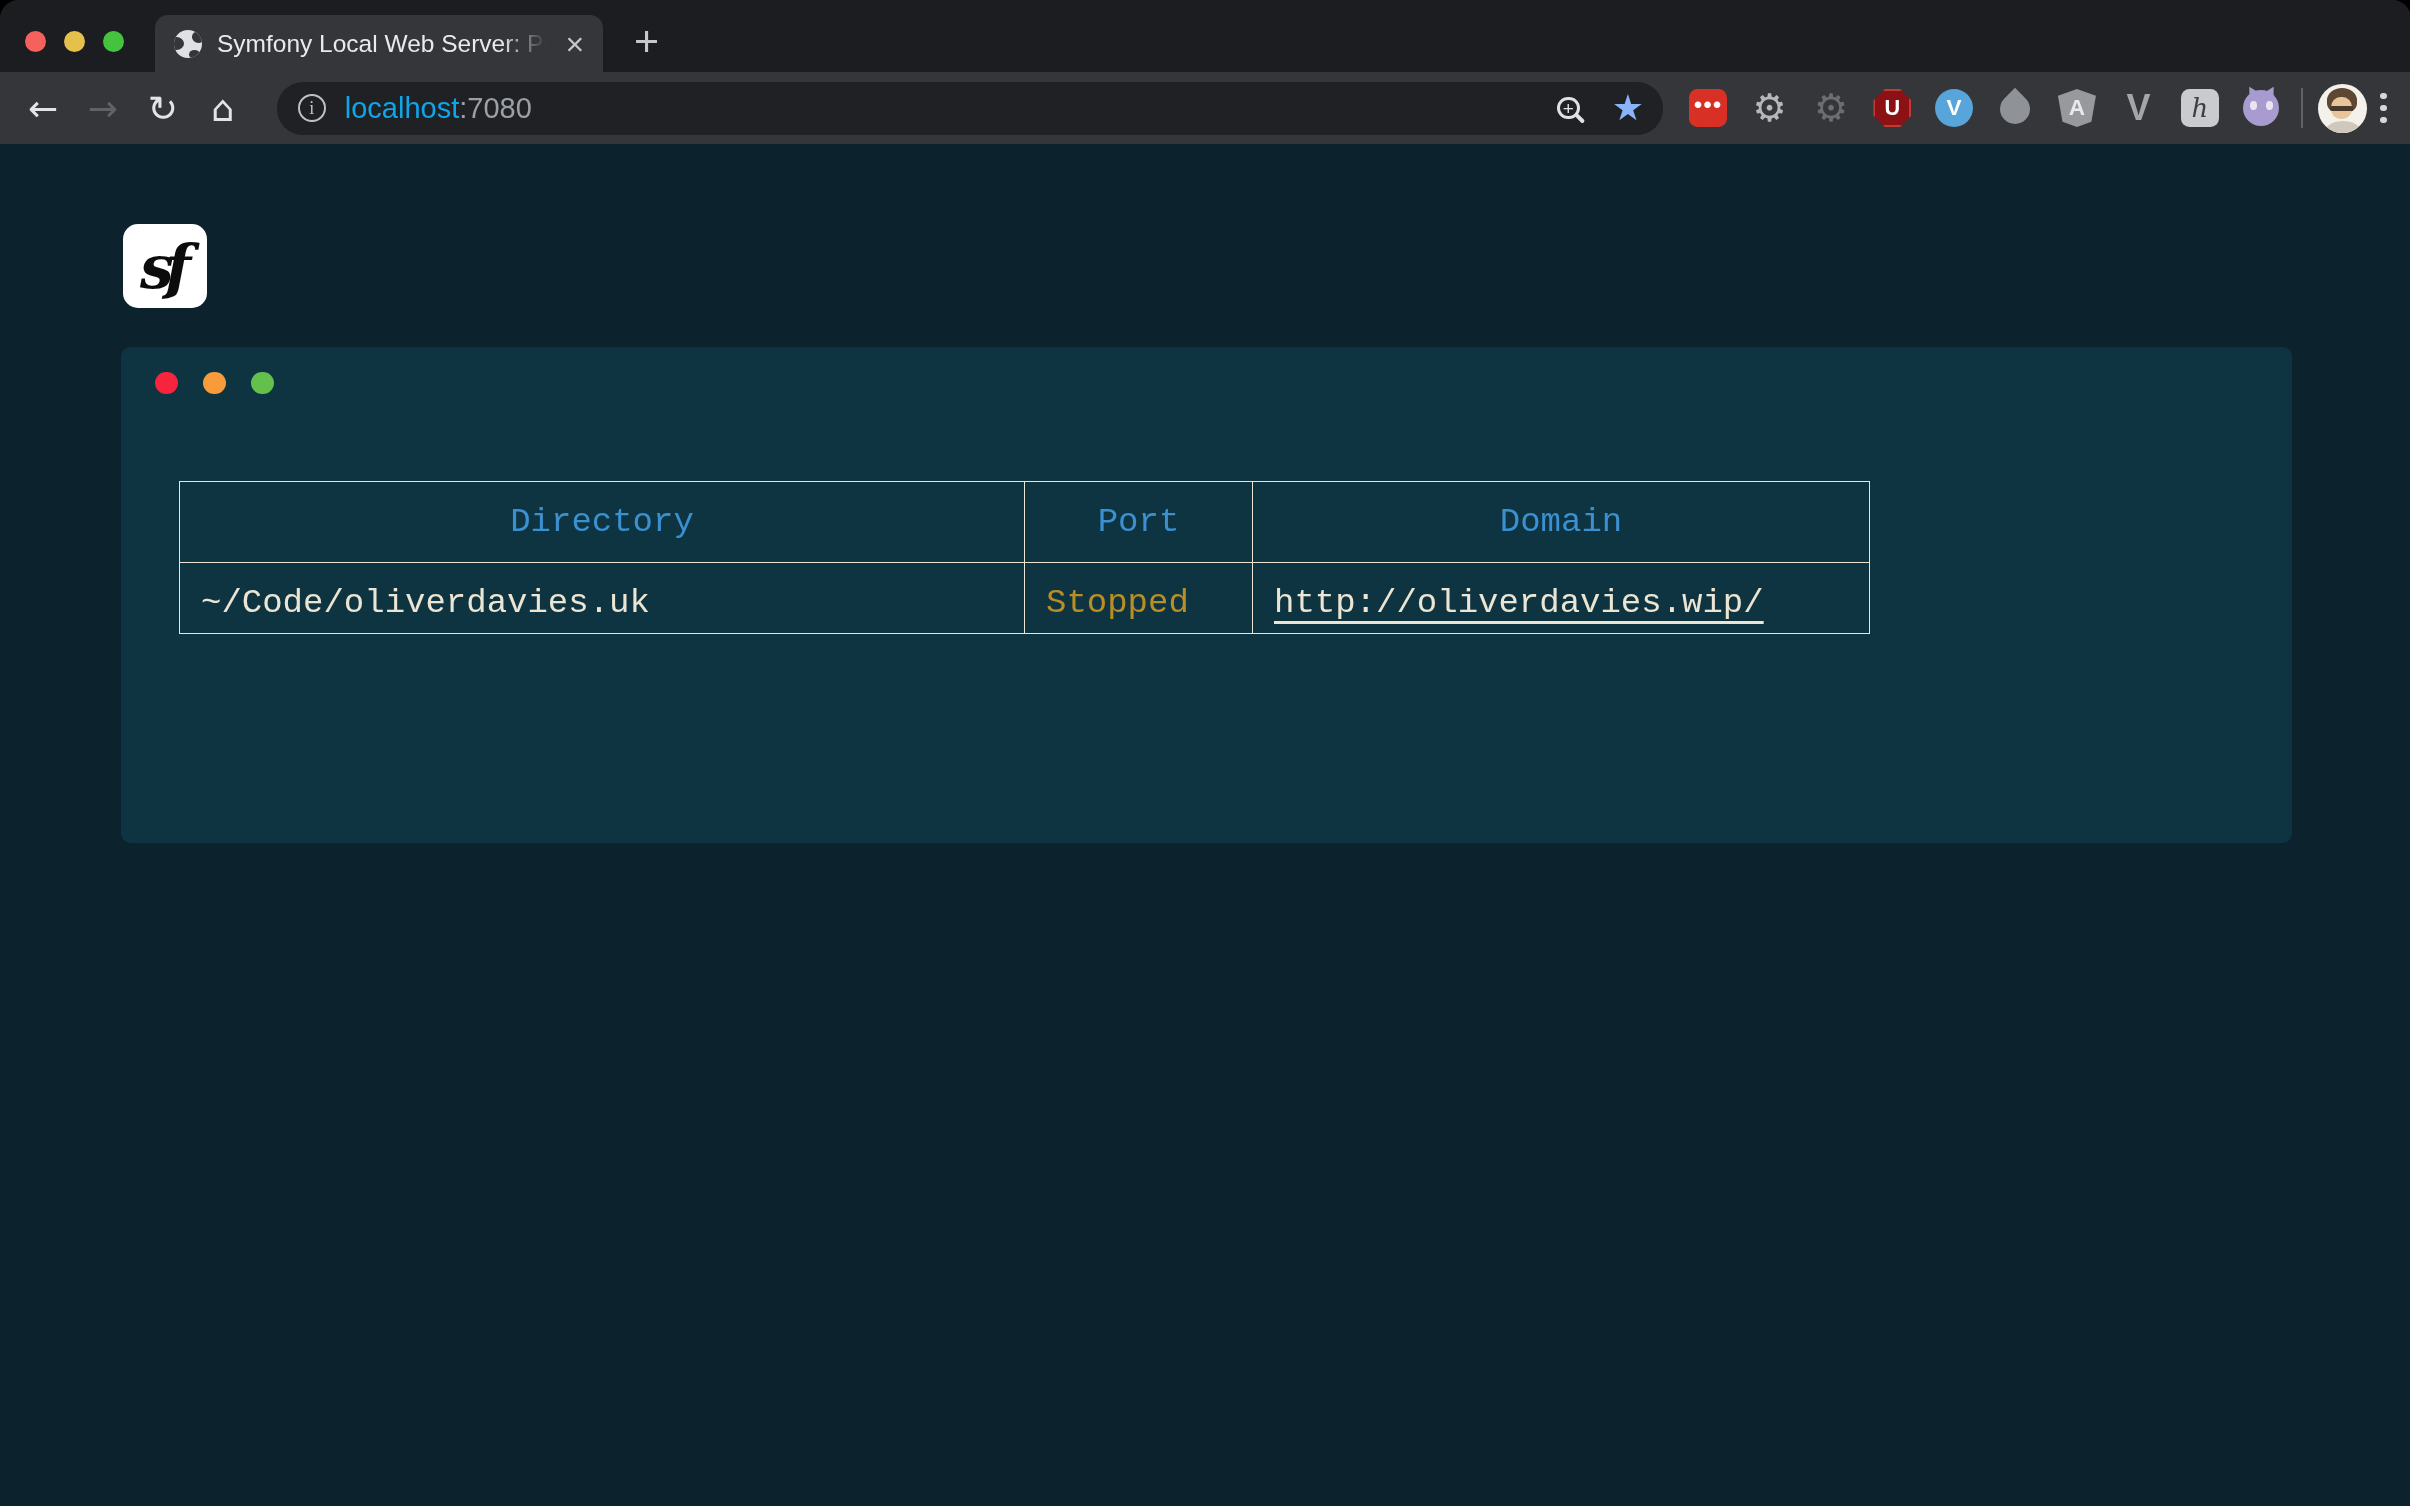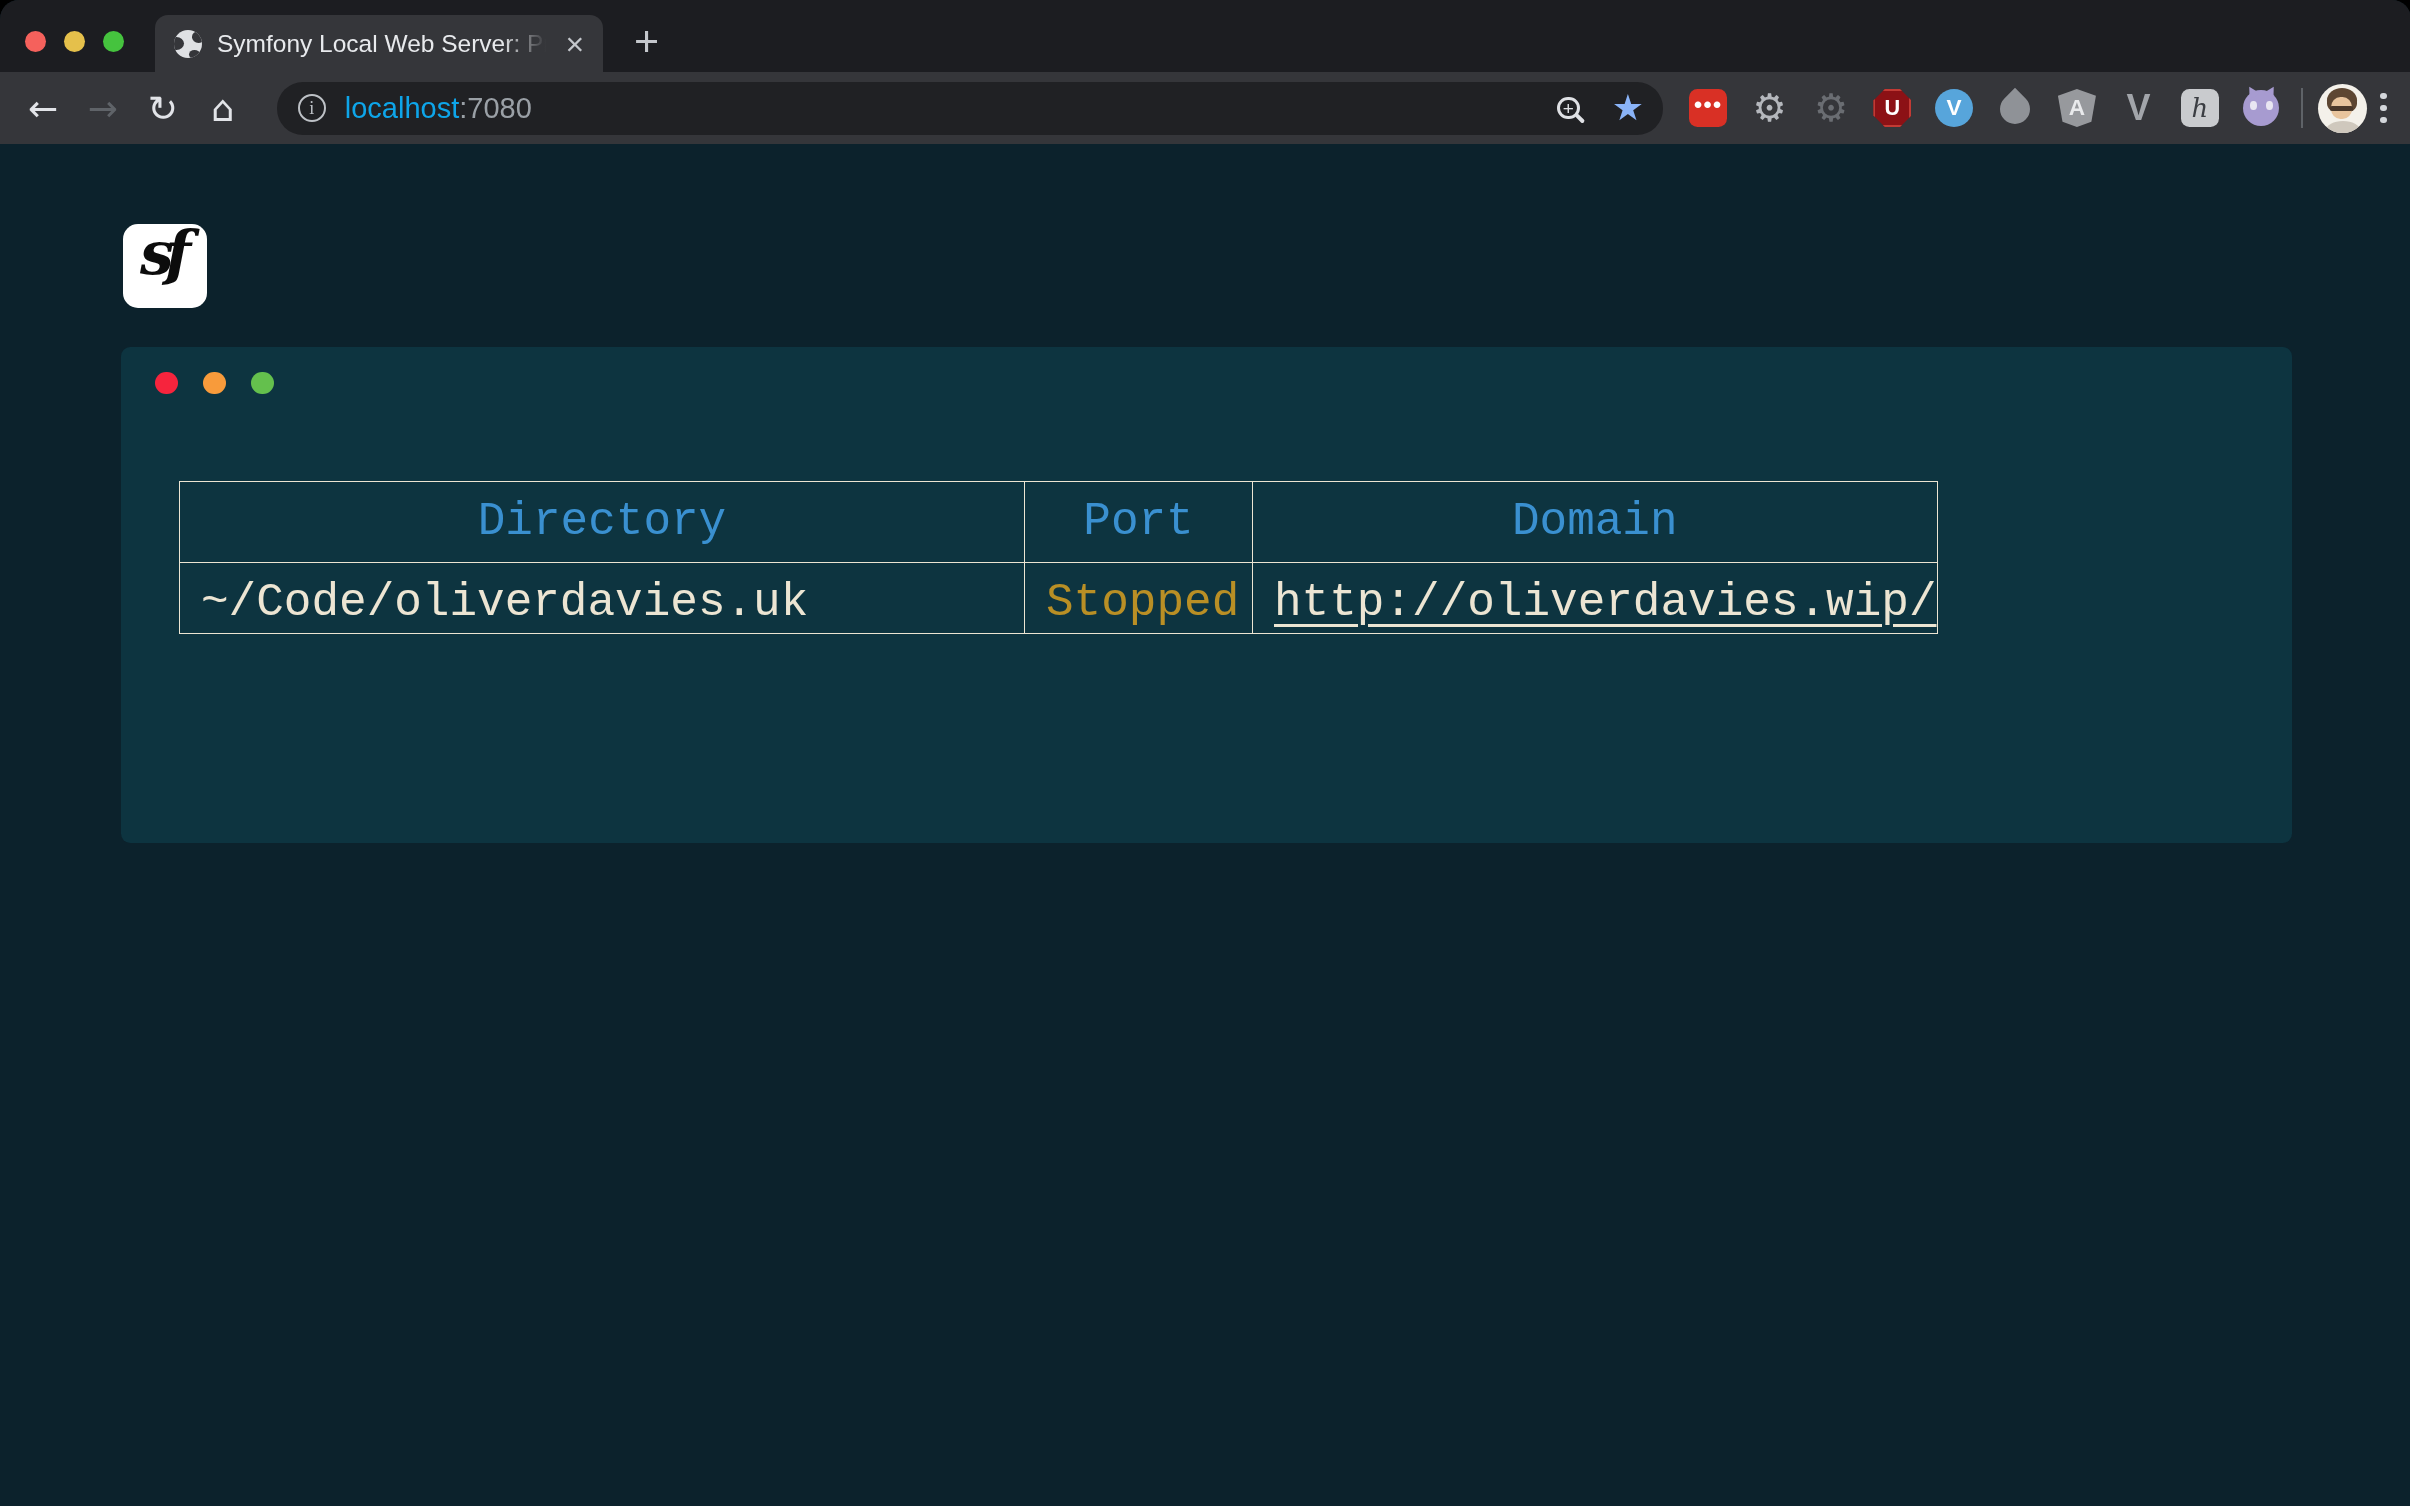--- a/index.html
+++ b/index.html
@@ -136,21 +136,21 @@
   .avatar .body { position:absolute; left:7.5px; bottom:-7.5px; width:34px; height:19px; border-radius:50% 50% 0 0; background:#cfc8bd; }
   .kebab { display:flex; flex-direction:column; gap:5.6px; margin:0 9.4px 0 13px; }
   .kebab i { width:6.6px; height:6.6px; border-radius:50%; background:#d4d7db; }
 
   
   .page { flex:1; background:#0c222c; position:relative; }
 
   .brand { position:absolute; left:123px; top:80px; display:flex; align-items:center; }
   .sf-logo {
     width:84px; height:84px; background:#ffffff; border-radius:15px;
-    display:flex; align-items:flex-start; justify-content:center; flex:0 0 auto;
+    display:flex; align-items:flex-end; justify-content:center; flex:0 0 auto;
   }
   .sf-logo span {
     font-family:"DejaVu Serif", serif; font-style:italic; font-weight:bold;
     font-size:60px; color:#0c0c0c; letter-spacing:-8.5px;
     transform:translate(-3.8px,-5.6px);
   }
   .page-title {
     margin-left:36px; color:#fcfcfc; font-size:60px; font-weight:400; letter-spacing:0.5px;
   }
 
@@ -161,21 +161,21 @@
   .card-dots { position:absolute; left:34px; top:24.5px; display:flex; gap:25.4px; }
   .cdot { width:22.6px; height:22.6px; border-radius:50%; }
   .cdot.red { background:#f6243d; }
   .cdot.org { background:#f89b3b; }
   .cdot.grn { background:#64c04d; }
 
   table.servers {
     position:absolute; left:58px; top:134px;
     border-collapse:collapse; table-layout:fixed;
     font-family:"Liberation Mono","DejaVu Sans Mono",monospace;
-    font-size:46px; color:#ece5d3;
+    font-size:34px; color:#ece5d3;
     border:1.9px solid #ece5d3;
   }
   table.servers col.c-dir { width:845px; }
   table.servers col.c-port { width:228px; }
   table.servers col.c-dom { width:617px; }
   table.servers th {
     border-left:1.9px solid #ece5d3; border-right:1.9px solid #ece5d3;
     border-bottom:1.9px solid #ece5d3;
     height:81px; font-weight:normal; color:#3a90d0; text-align:center;
   }

